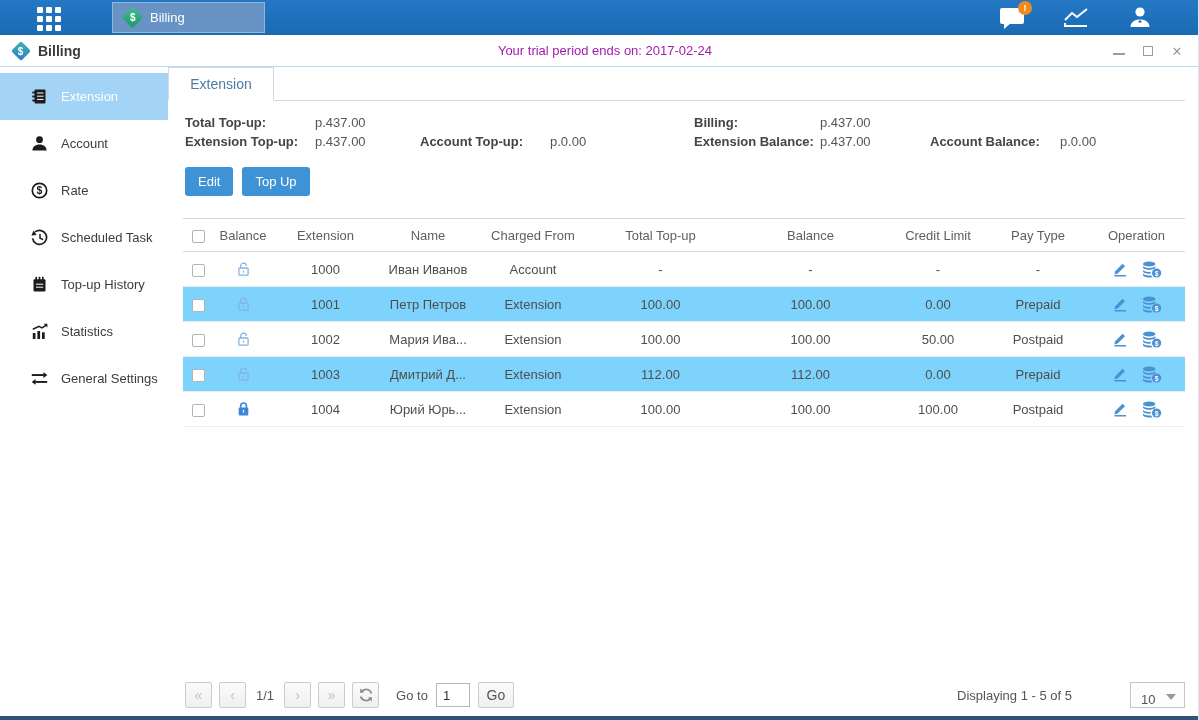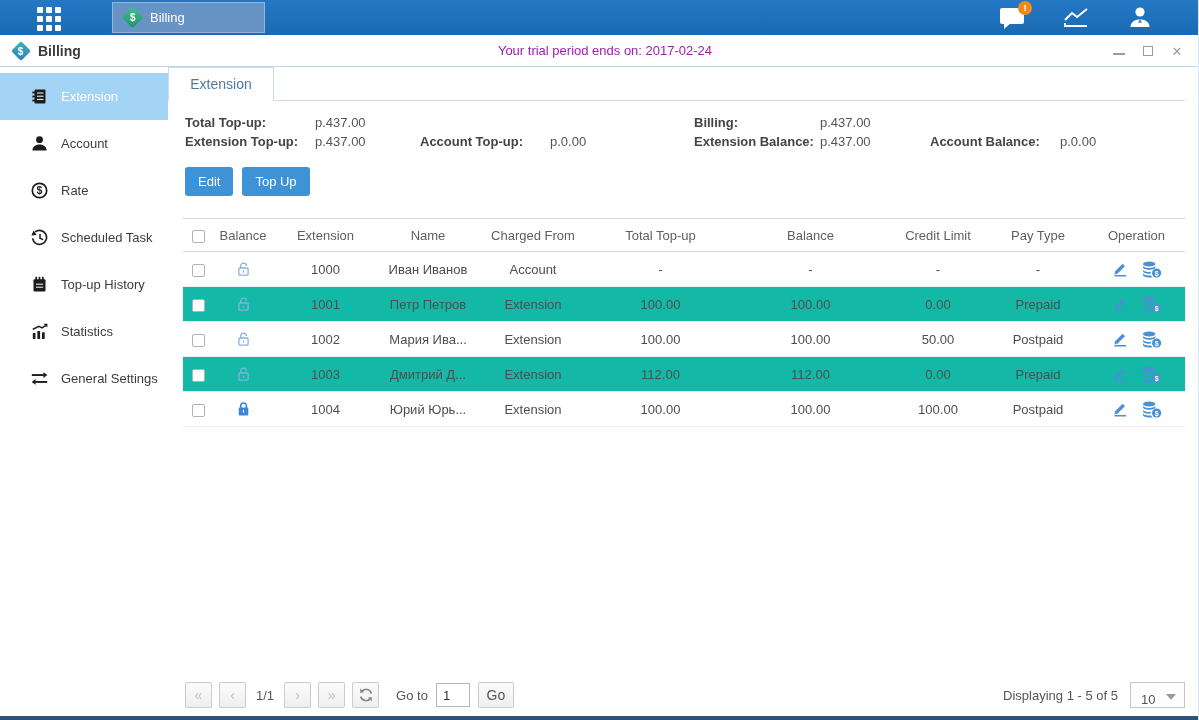--- a/index.html
+++ b/index.html
@@ -45,33 +45,33 @@
   .summary { display:grid; grid-template-columns:130px 105px 130px 144px 126px 110px 130px auto; row-gap:4px; padding:14px 14px 0 17px; font-size:13px; }
   .slabel { font-weight:bold; color:#454545; }
   .svalue { color:#555; }
 
   .actions { display:flex; gap:9px; padding:18px 0 0 17px; }
   .btn { background:#3e92d6; color:#fff; border:none; border-radius:3px; height:29px; padding:0 13px; font-size:13px; cursor:pointer; }
 
   table.grid { border-collapse:collapse; table-layout:fixed; margin:22px 14px 0 15px; width:1002px; font-size:13px; }
   table.grid th { height:33px; font-weight:normal; color:#5f5f5f; border-top:1px solid #d6d6d6; border-bottom:1px solid #d9d9d9; text-align:center; }
   table.grid td { height:35px; color:#4e4e4e; text-align:center; border-bottom:1px solid #ececec; }
-  tr.alt td { background:#14b8a6; }
+  tr.alt td { background:#7dd3fc; }
   .cbx { display:inline-block; width:13px; height:13px; border:1px solid #b3b3b3; border-radius:2px; background:#fff; vertical-align:middle; cursor:pointer; }
   .op-cell span { display:inline-flex; margin:0 7px; cursor:pointer; vertical-align:middle; }
   .status-cell span { display:inline-flex; vertical-align:middle; }
 
   
   .pager { position:absolute; left:17px; right:14px; bottom:8px; display:flex; align-items:center; }
   .page-btn { width:27px; height:26px; border:1px solid #ccc; background:linear-gradient(#fbfbfb,#efefef); border-radius:2px; display:flex; align-items:center; justify-content:center; color:#c2c2c2; font-size:14px; cursor:pointer; margin-right:7px; }
   .page-ind { color:#555; font-size:13px; margin:0 10px 0 3px; }
   .goto-label { color:#555; font-size:13px; margin:0 8px 0 10px; }
   .goto-input { width:34px; height:24px; border:1px solid #b7b7b7; font-size:13px; color:#333; text-align:left; padding-left:6px; font-family:"Liberation Sans",sans-serif; }
   .go-btn { width:36px; margin-left:8px; color:#555; font-size:14px; }
-  .pager-right { margin-left:auto; display:flex; align-items:center; }
+  .pager-right { margin-left:auto; display:flex; align-items:center;gap:46px; }
   .displaying { color:#555; font-size:13px; margin-right:12px; }
   .size-select { width:55px; height:26px; border:1px solid #c5c5c5; background:#fdfdfd; display:flex; align-items:flex-end; color:#555; font-size:13px; padding-left:10px; position:relative; cursor:pointer; }
   .caret { position:absolute; right:8px; top:11px; width:0; height:0; border-left:5px solid transparent; border-right:5px solid transparent; border-top:6px solid #9a9a9a; }
 
   .bottom-edge { height:4px; background:#31527a; flex:0 0 auto; }
 </style>
 </head>
 <body>
 
 <div class="window">

